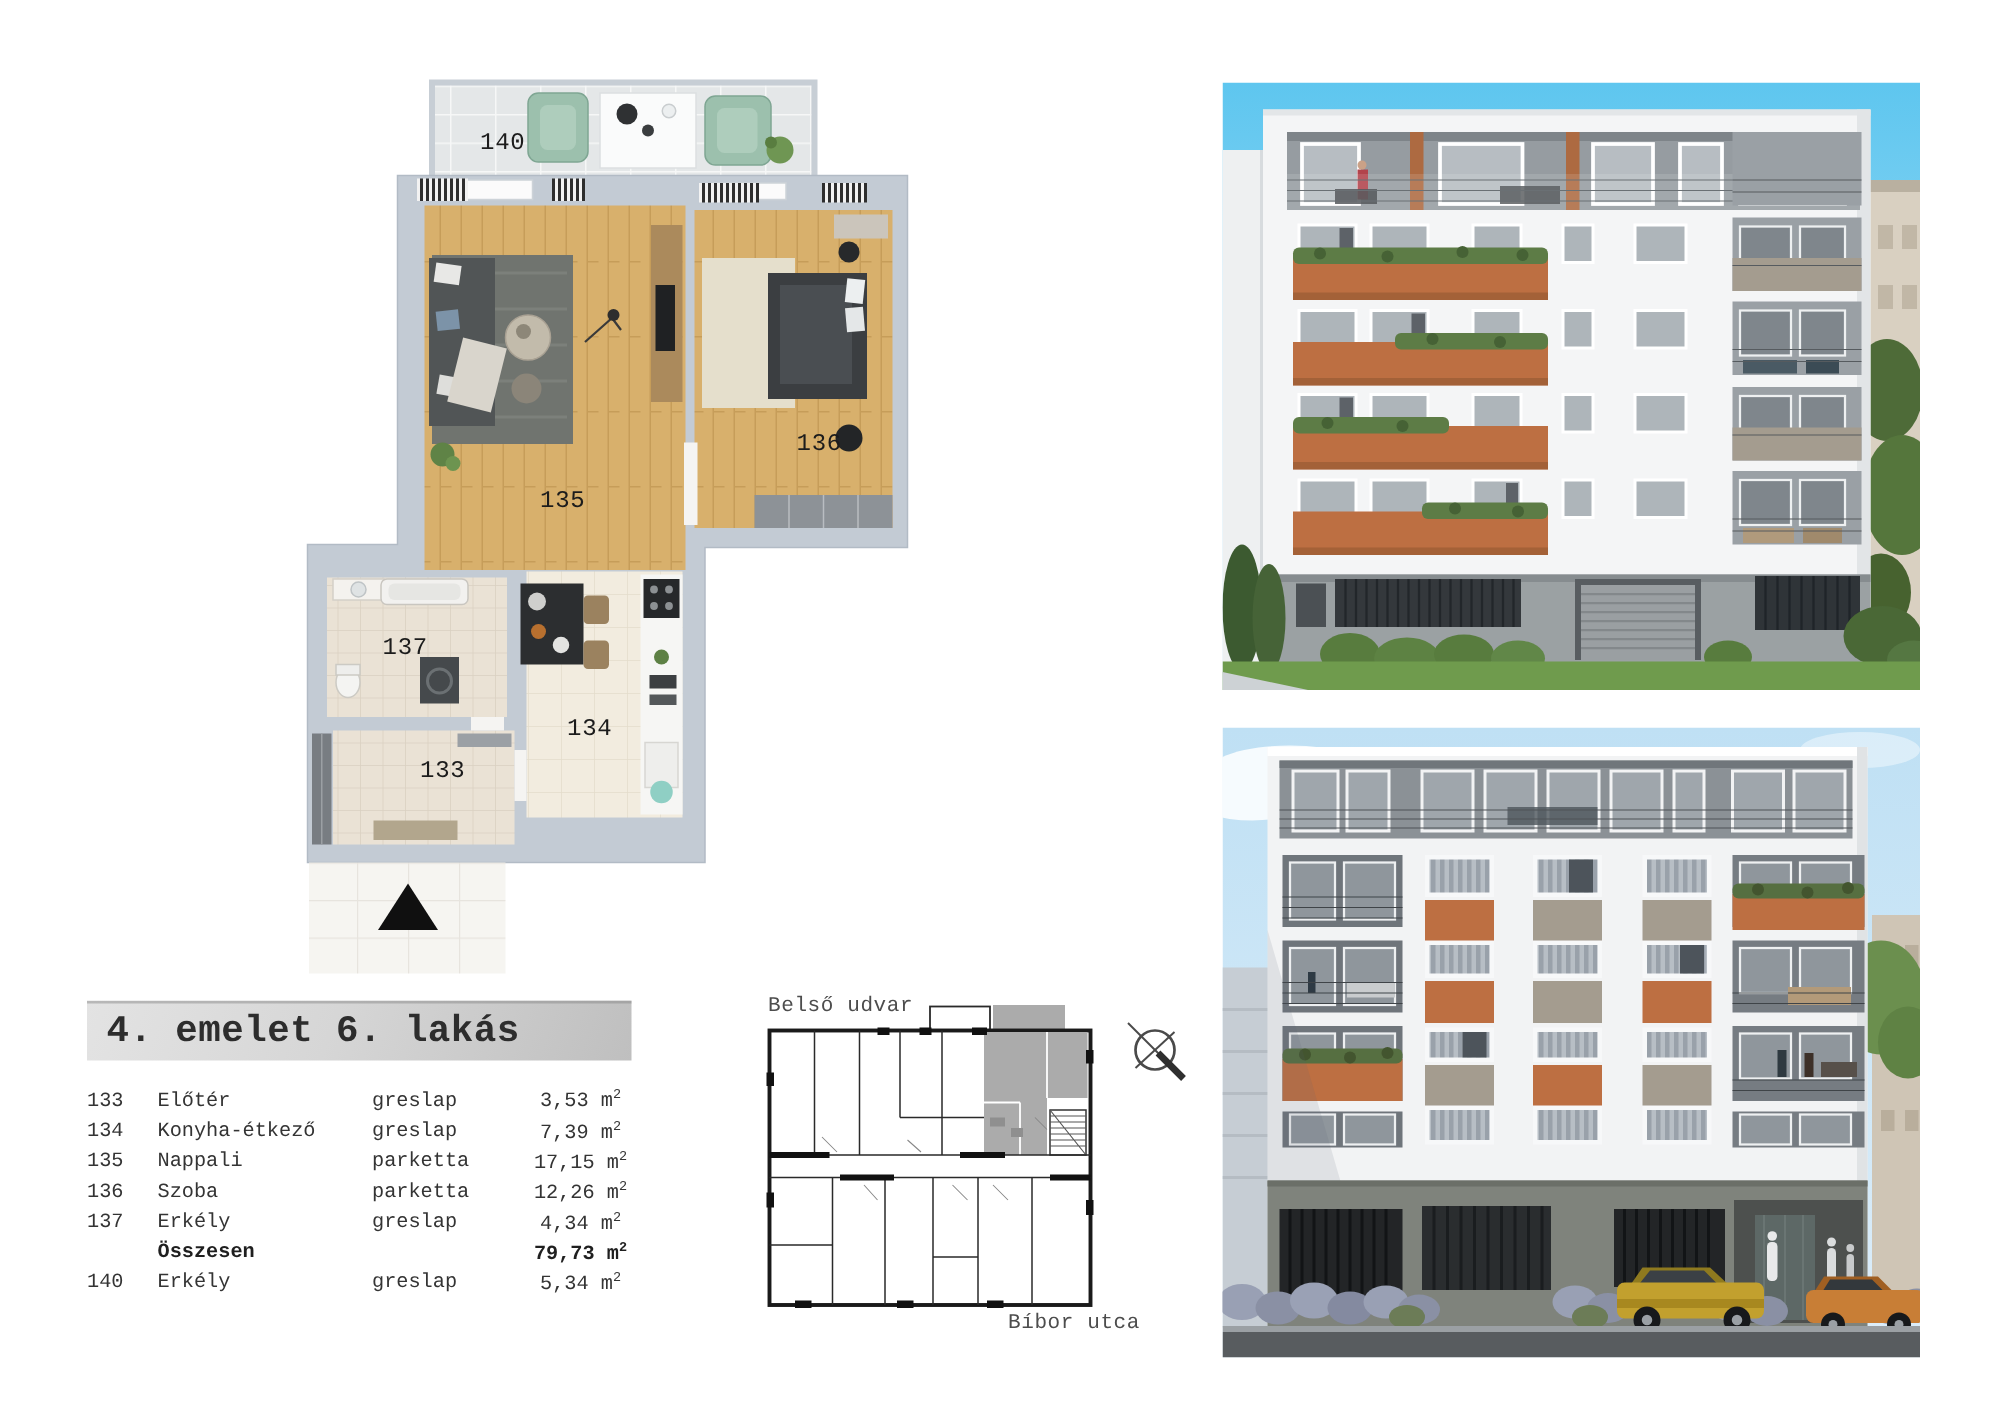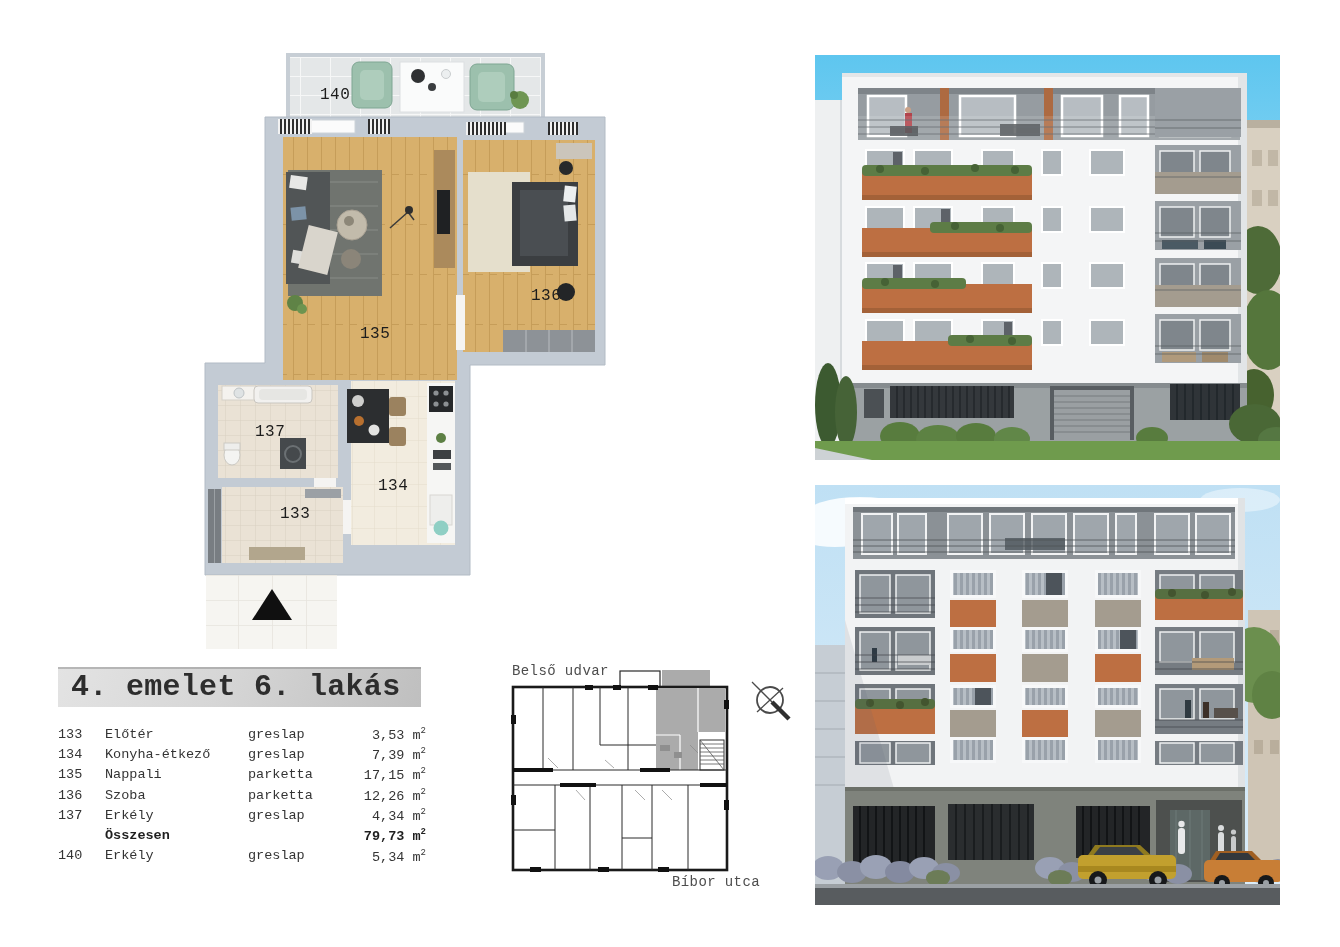--- a/index.html
+++ b/index.html
@@ -9,29 +9,29 @@
   svg{display:block;}
 
   
   .room-label{position:absolute;font-size:16px;color:#1c1c1c;letter-spacing:.5px;}
 
   
   .title-bar{position:absolute;left:58px;top:667px;width:363px;height:40px;
              background:linear-gradient(110deg,#e3e3e3 0%,#d6d6d6 45%,#bfbfbf 100%);
              box-shadow:inset 0 2px 0 rgba(130,130,130,.45);
              display:flex;align-items:center;}
-  .title-bar span{font-size:30px;font-weight:bold;color:#2d2d2d;padding-left:13px;letter-spacing:.3px;}
+  .title-bar span{font-size:25px;font-weight:bold;color:#2d2d2d;padding-left:13px;letter-spacing:.3px;}
 
   
   .room-table{position:absolute;left:58px;top:724px;width:368px;font-size:13.5px;color:#343434;}
   .room-table .trow{display:flex;height:20.3px;align-items:center;}
   .c-num{width:47px;flex:none;}
   .c-name{width:143px;flex:none;}
   .c-fin{width:100px;flex:none;}
-  .c-area{flex:1;text-align:right;white-space:nowrap;}
+  .c-area{flex:1;text-align:center;white-space:nowrap;}
   .c-area sup{font-size:9px;}
   .trow.total .c-name,.trow.total .c-area{font-weight:bold;color:#1f1f1f;}
   .trow.gross .c-name,.trow.gross .c-area{font-weight:bold;color:#e2001a;}
 
   
   .keyplan-label{position:absolute;font-size:14px;color:#4d4d4d;letter-spacing:.4px;}
 </style>
 </head>
 <body>
 

